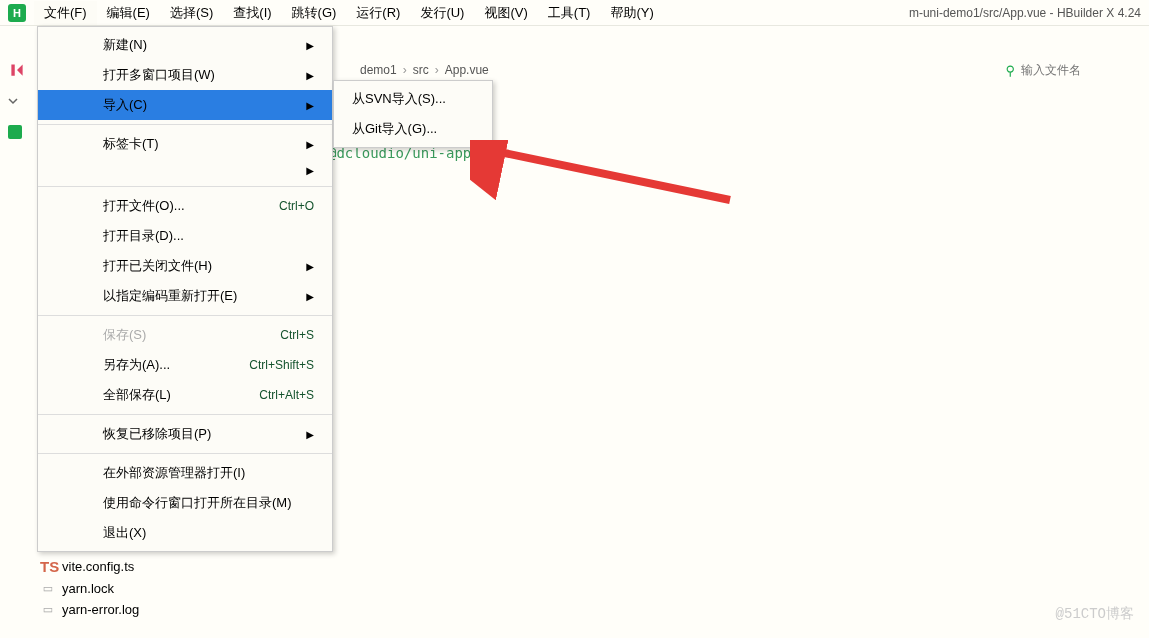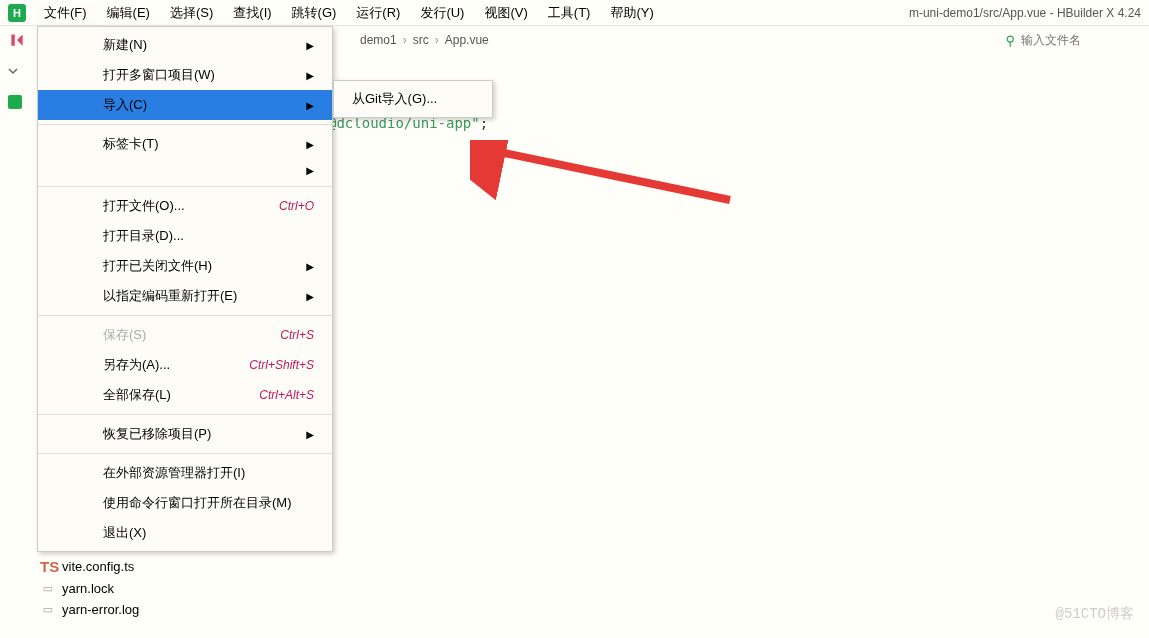--- a/index.html
+++ b/index.html
@@ -4,37 +4,37 @@
   <style>
     * { margin: 0; padding: 0; box-sizing: border-box; }
     body { font-family: "Microsoft YaHei", Arial, sans-serif; font-size: 13px; background: #fffef9; width: 1149px; height: 638px; overflow: hidden; position: relative; }
     
     .menubar { height: 26px; background: #fffef9; display: flex; align-items: center; padding: 0 8px; border-bottom: 1px solid #e8e8e0; }
     .app-icon { width: 18px; height: 18px; background: #1dab4e; border-radius: 3px; display: flex; align-items: center; justify-content: center; color: white; font-weight: bold; font-size: 11px; margin-right: 8px; }
     .menu-item { padding: 3px 10px; cursor: pointer; }
     .menu-item.active { background: #fdfcf6; }
     .title-right { margin-left: auto; font-size: 12px; color: #555; }
     
-    .toolbar { height: 28px; display: flex; align-items: center; padding: 0 8px; }
+    .toolbar { height: 28px; display: flex; align-items: center; padding: 0 8px; margin-top: 30px; }
     .toolbar-icon { width: 18px; height: 18px; margin-right: 10px; cursor: pointer; }
     .breadcrumb { display: flex; align-items: center; gap: 6px; color: #555; font-size: 12px; margin-left: 324px; }
     .breadcrumb .sep { color: #999; }
     .search-box { margin-left: auto; display: flex; align-items: center; gap: 6px; }
     .search-input { border: none; background: transparent; outline: none; color: #999; font-size: 12px; width: 120px; }
     
     .main { display: flex; height: calc(100% - 54px); position: relative; }
     
     .sidebar { width: 30px; background: #fffef9; }
     .tree-collapse { margin: 10px 6px; cursor: pointer; }
     
     .dropdown { position: absolute; left: 37px; top: 26px; width: 296px; background: #fdfcf7; border: 1px solid #ccc; box-shadow: 2px 2px 5px rgba(0,0,0,0.2); z-index: 100; padding: 3px 0; }
     .dropdown-item { display: flex; align-items: center; padding: 6px 18px; cursor: pointer; position: relative; }
     .dropdown-item.highlighted { background: #2a7ee2; color: #000000; }
     .dropdown-item .label { flex: 1; margin-left: 47px; }
-    .dropdown-item .shortcut { color: #be185d; font-size: 12px; font-style: italic; }
+    .dropdown-item .shortcut { color: #14532d; font-size: 12px; }
     .dropdown-item .arrow { margin-left: auto; font-size: 10px; }
     .dropdown-item.disabled { color: #aaa; }
     .dropdown-sep { height: 1px; background: #ddd; margin: 4px 0; }
     
     .submenu { position: absolute; left: 333px; top: 80px; width: 160px; background: #fdfcf7; border: 1px solid #ccc; box-shadow: 2px 2px 5px rgba(0,0,0,0.2); z-index: 101; padding: 3px 0; }
     .submenu-item { padding: 6px 18px; cursor: pointer; }
     
     .editor-area { flex: 1; background: #fffef9; padding: 0; position: relative; }
     .tab-bar { height: 28px; display: flex; align-items: flex-end; padding-left: 160px; margin-top: 20px; }
     .tab { background: #5aad6e; color: white; padding: 5px 18px; font-size: 12px; font-style: italic; }
@@ -179,20 +179,21 @@
       <span class="label">在外部资源管理器打开(I)</span>
     </div>
     <div class="dropdown-item">
       <span class="label">使用命令行窗口打开所在目录(M)</span>
     </div>
     <div class="dropdown-item">
       <span class="label">退出(X)</span>
     </div>
   </div>
 <div class="submenu" id="submenu">
+    <div class="submenu-item">从SVN导入(S)...</div>
     <div class="submenu-item">从Git导入(G)...</div>
   </div>
 
 <svg class="arrow-annotation" width="280" height="80" viewBox="0 0 280 80">
   <defs>
       <marker id="ah" markerWidth="12" markerHeight="12" refX="2" refY="6" orient="auto">
         <path d="M0,0 L0,12 L12,6 z" fill="#e53935"></path>
       </marker>
     </defs>
   <line x1="260" y1="60" x2="20" y2="10" stroke="#e53935" stroke-width="8" marker-end="url(#ah)"></line>

